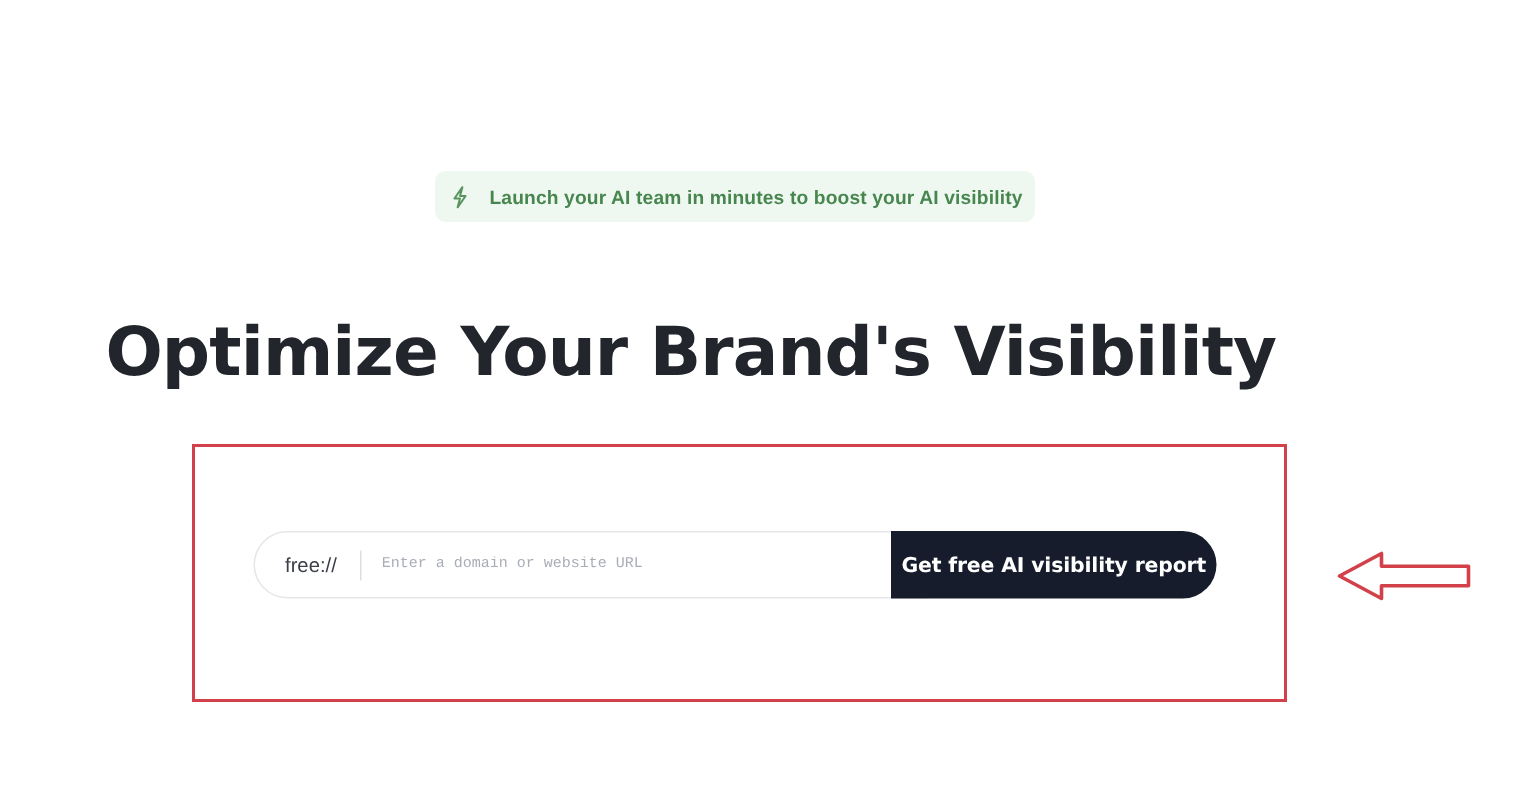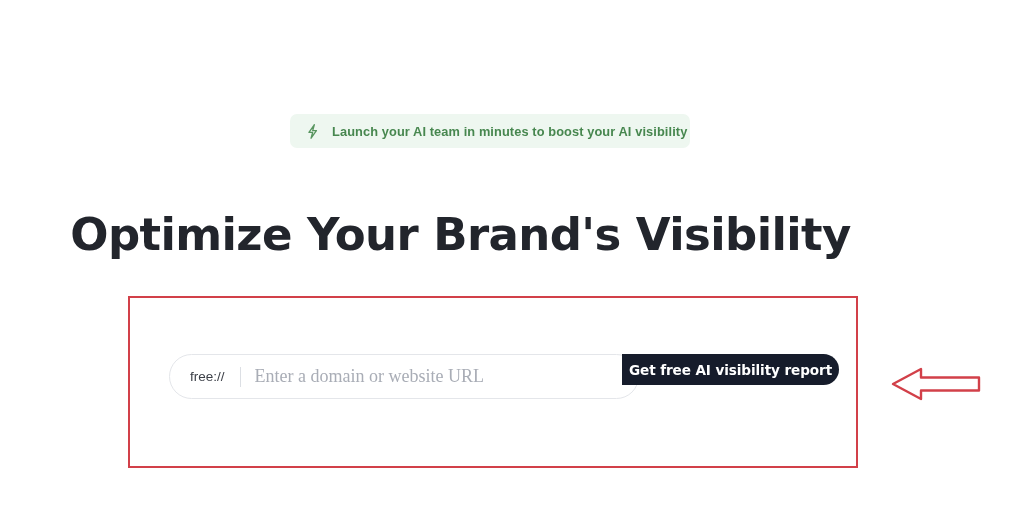--- a/index.html
+++ b/index.html
@@ -27,20 +27,21 @@
     position: absolute;
     left: 290px;
     top: 114px;
     width: 400px;
     height: 34px;
     box-sizing: border-box;
     background: #eef7f0;
     border-radius: 7px;
     display: flex;
     align-items: center;
+    justify-content: center;
     gap: 11px;
     padding: 0 14px;
   }
   .badge-icon {
     width: 17px;
     height: 17px;
     flex: 0 0 auto;
     display: block;
     line-height: 0;
   }
@@ -103,48 +104,47 @@
     height: 20px;
     background: #dcdfe4;
     margin: 0 14px 0 15px;
     flex: 0 0 auto;
   }
   .url-input {
     flex: 1 1 auto;
     border: 0;
     outline: 0;
     background: transparent;
-    font-family: Liberation Serif, serif;
-    font-size: 18px;
+    font-family: Liberation Mono, monospace;
+    font-size: 10px;
     color: #3b3f47;
     padding: 0;
     height: 43px;
   }
   .url-input::placeholder {
     color: #a9adb6;
     opacity: 1;
   }
   .cta-button {
     position: absolute;
     left: 425px;
     top: 0;
     width: 217px;
-    height: 31px;
+    height: 45px;
     box-sizing: border-box;
     background: #161c2b;
     color: #ffffff;
     border: 0;
     border-radius: 0 23px 23px 0;
     font-family: "DejaVu Sans", "Liberation Sans", sans-serif;
     font-size: 13.6px;
     font-weight: 700;
     letter-spacing: -0.1px;
     cursor: pointer;
     white-space: nowrap;
-    margin-left: 28px;
   }
 
   
   .annotation-box {
     position: absolute;
     left: 128px;
     top: 296px;
     width: 730px;
     height: 172px;
     box-sizing: border-box;

